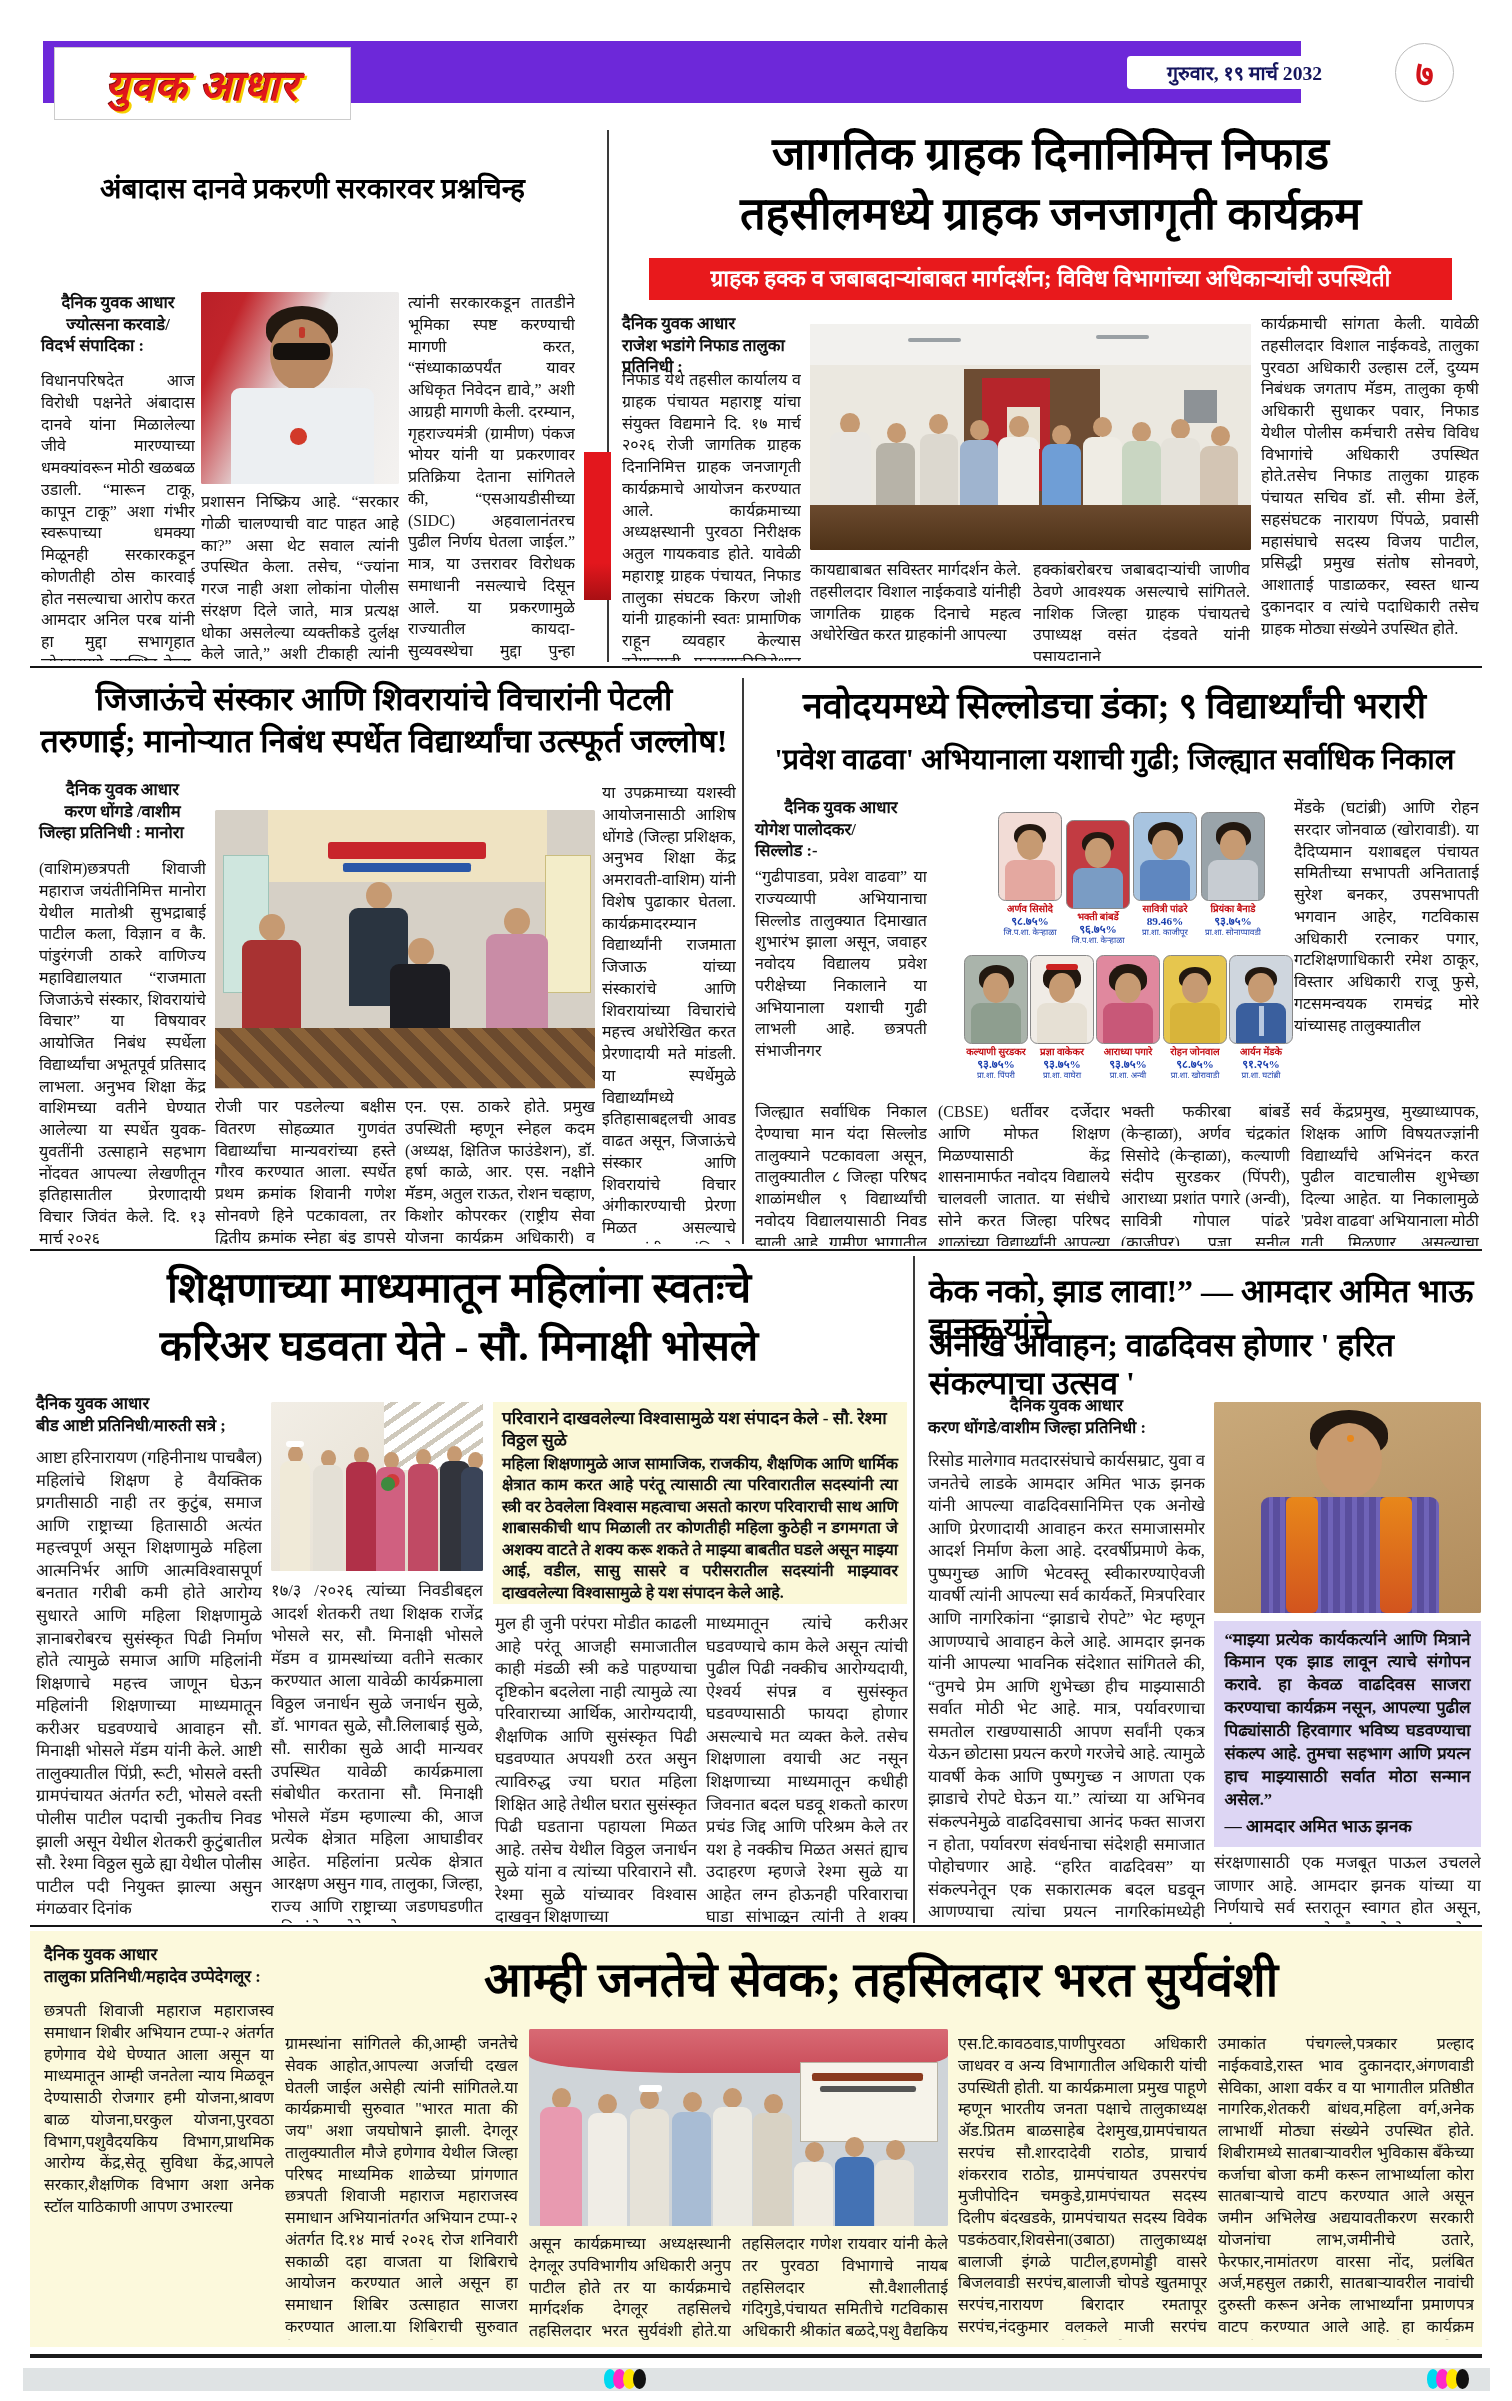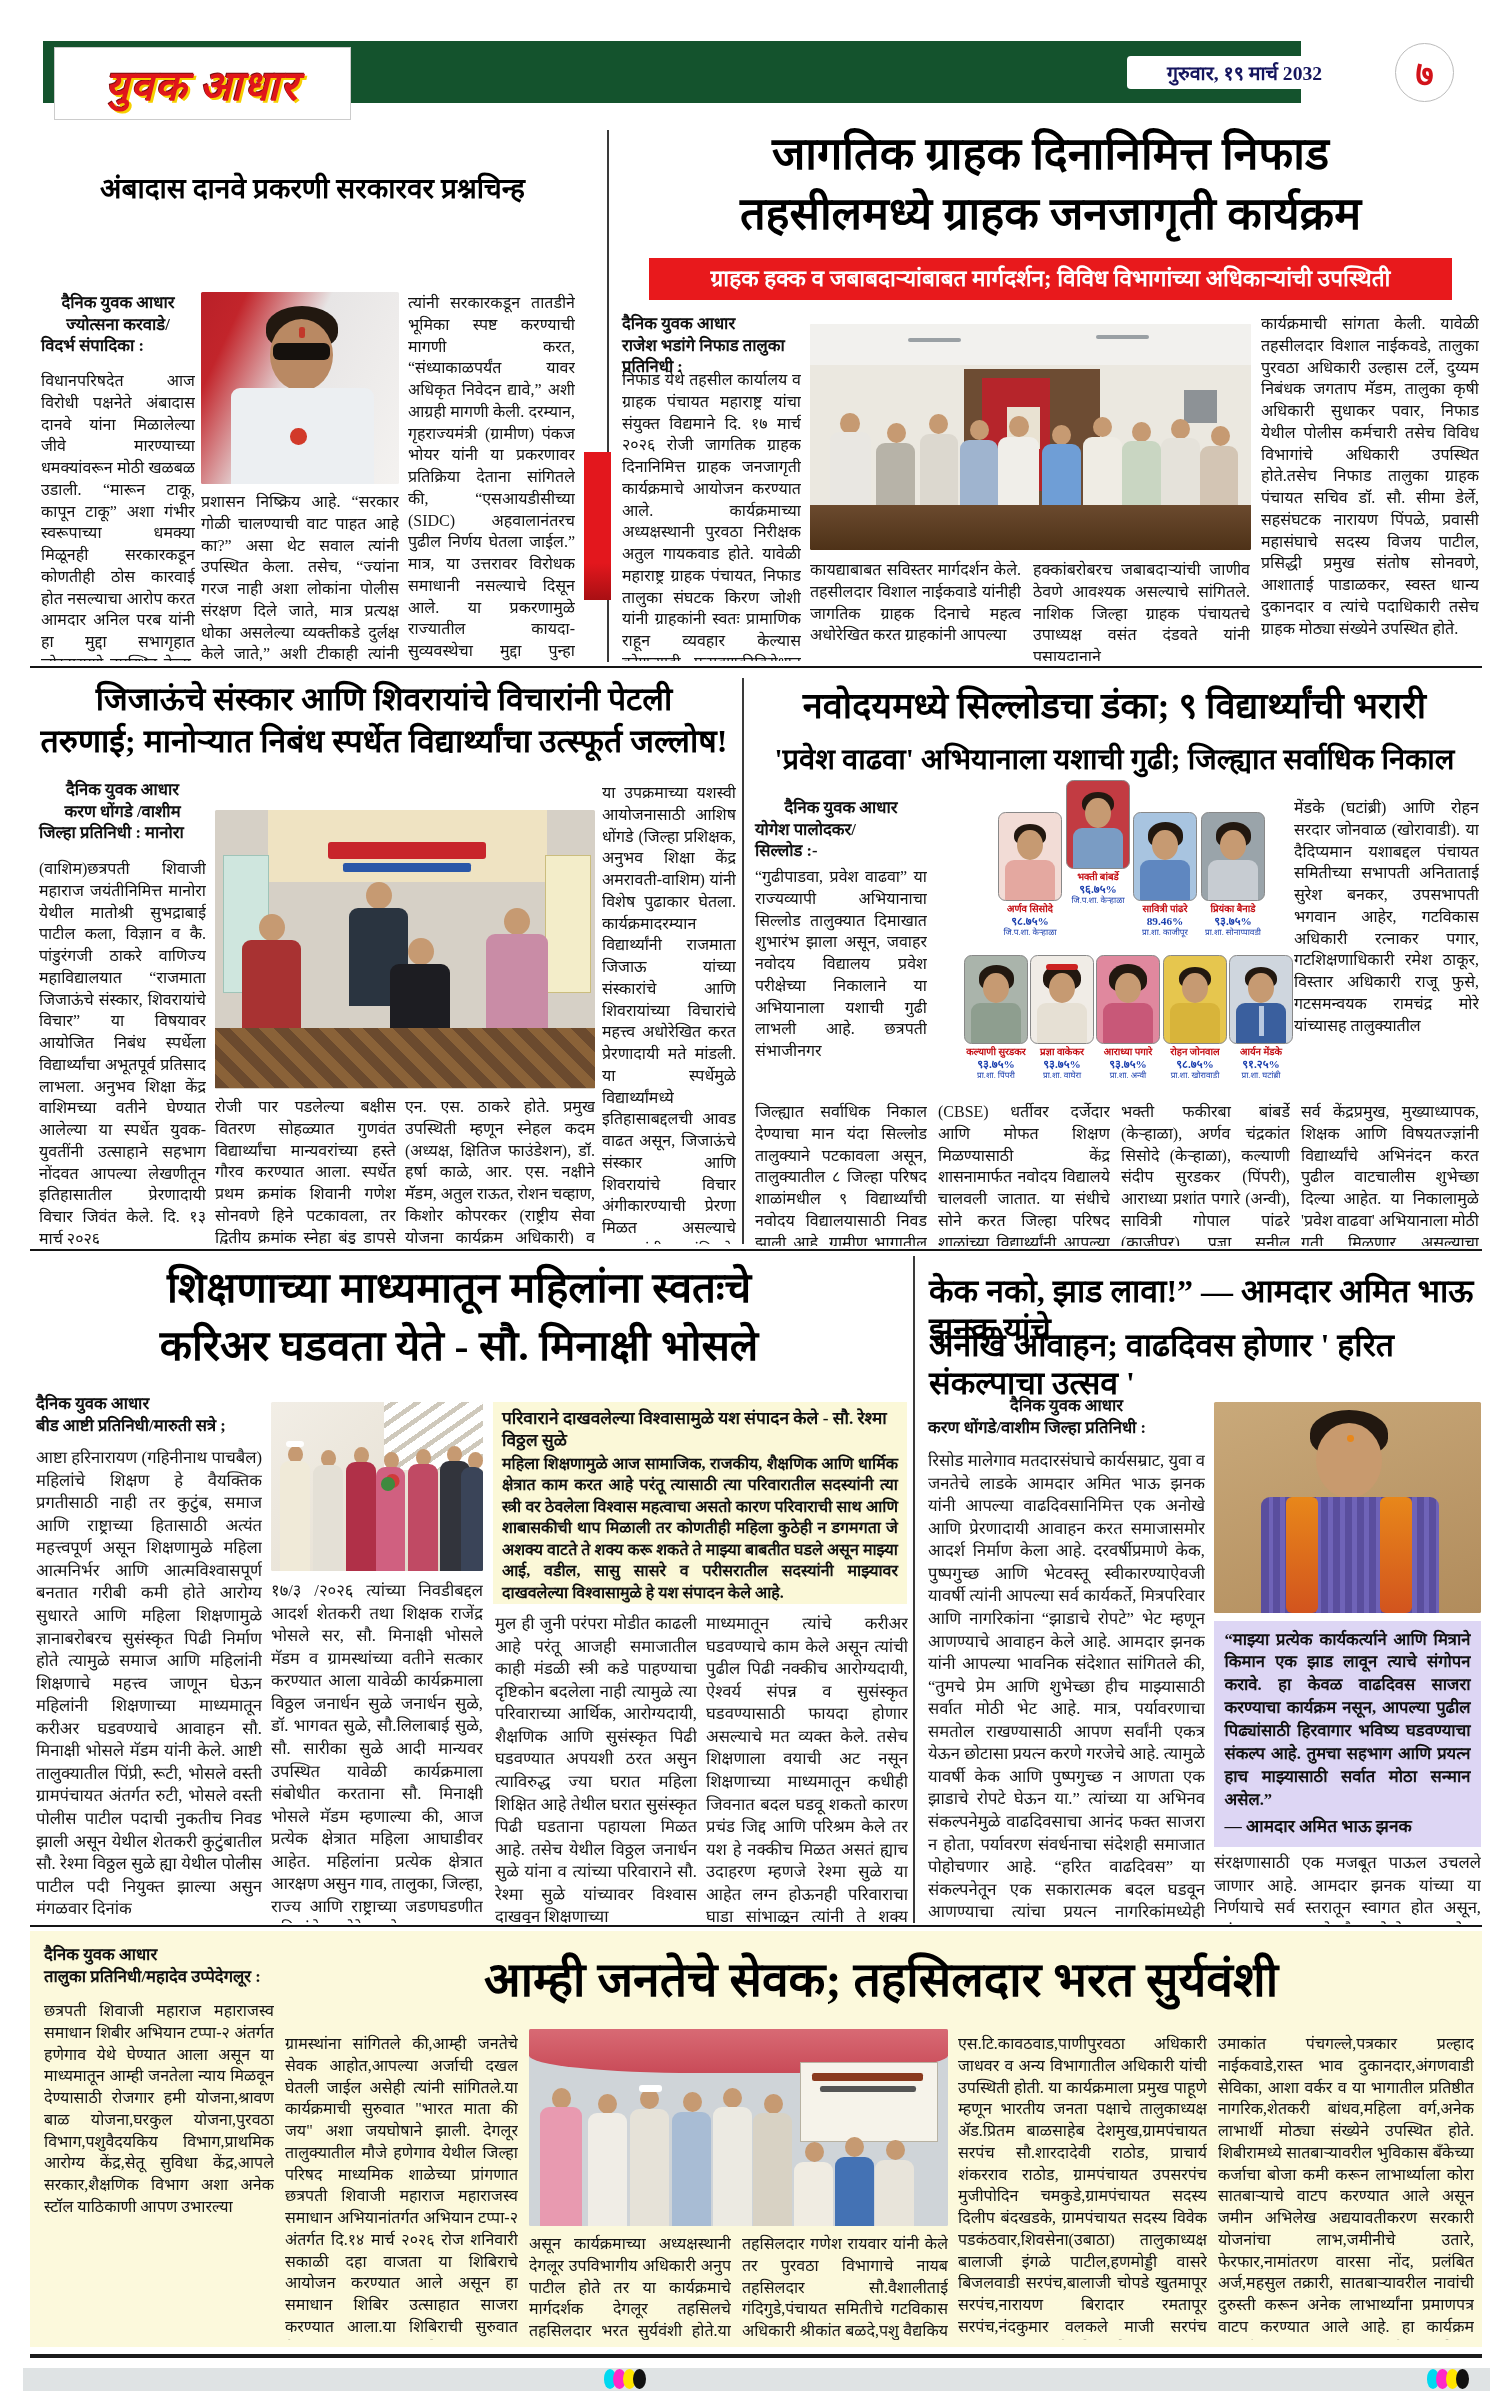--- a/index.html
+++ b/index.html
@@ -20,21 +20,21 @@
   .stu-name{color:#c40d12;font-weight:bold;font-size:9.8px;line-height:1.25;margin-top:1.5px;}
   .stu-pct{color:#1b3fae;font-weight:bold;font-size:11.3px;line-height:1.2;}
   .stu-school{color:#1b3fae;font-size:8.3px;line-height:1.15;}
   .regdot{display:inline-block;width:12.8px;height:20.3px;border-radius:50%;margin-left:-3px;vertical-align:middle;}
 </style>
 </head>
 <body>
 
 <div class="page">
 
-  <div class="abs" style="left:43px;top:41px;width:1258px;height:62px;background:#14532d;">
+  <div class="abs" style="left:43px;top:41px;width:1258px;height:62px;background:#6d28d9;">
     <div class="abs" style="left:10.5px;top:6px;width:295px;height:71px;background:#ffffff;border:0.8px solid #ccc;display:flex;align-items:center;justify-content:center;">
       <span style="font-size:41px;font-weight:900;color:#e0161b;letter-spacing:1.5px;font-style:italic;
                    text-shadow:2.3px 2.3px 0 #f6cf00, -0.8px -0.8px 0 #7a0d10;">युवक आधार</span>
     </div>
     <div class="abs" style="left:1084px;top:15px;width:235px;height:33px;background:#ffffff;border-radius:3.8px;display:flex;align-items:center;justify-content:center;">
       <span style="font-size:19.6px;font-weight:bold;color:#15155e;">गुरुवार, १९ मार्च 2032</span>
     </div>
     <div class="abs" style="left:1352px;top:1.5px;width:57px;height:57px;background:#ffffff;border-radius:50%;display:flex;align-items:center;justify-content:center;border:0.8px solid #bbb;">
       <span style="font-size:35px;font-weight:bold;color:#d2131a;">७</span>
     </div>
@@ -159,21 +159,21 @@
   <div class="stu-card" style="left:998px;top:812px;">
     <div class="stu-photo" style="background:#f2dcd6;">
         <div class="hair" style="left:15px;top:10.5px;width:32px;height:22.6px;"></div>
         <div class="head" style="left:18px;top:16.6px;width:25.6px;height:30px;"></div>
         <div class="torso" style="left:6px;top:47px;width:50px;height:41px;background:#e4a8a0;"></div>
       </div>
     <div class="stu-name">अर्णव सिसोदे</div>
     <div class="stu-pct">९८.७५%</div>
     <div class="stu-school">जि.प.शा. केऱ्हाळा</div>
   </div>
-  <div class="stu-card" style="left:1066px;top:780px;">
+  <div class="stu-card" style="left:1066px;top:820px;">
     <div class="stu-photo" style="background:#c23b42;">
         <div class="hair" style="left:15px;top:10.5px;width:32px;height:22.6px;"></div>
         <div class="head" style="left:18px;top:16.6px;width:25.6px;height:30px;"></div>
         <div class="torso" style="left:6px;top:47px;width:50px;height:41px;background:#7a9cc4;"></div>
       </div>
     <div class="stu-name">भक्ती बांबर्डे</div>
     <div class="stu-pct">९६.७५%</div>
     <div class="stu-school">जि.प.शा. केऱ्हाळा</div>
   </div>
   <div class="stu-card" style="left:1133px;top:812px;">

